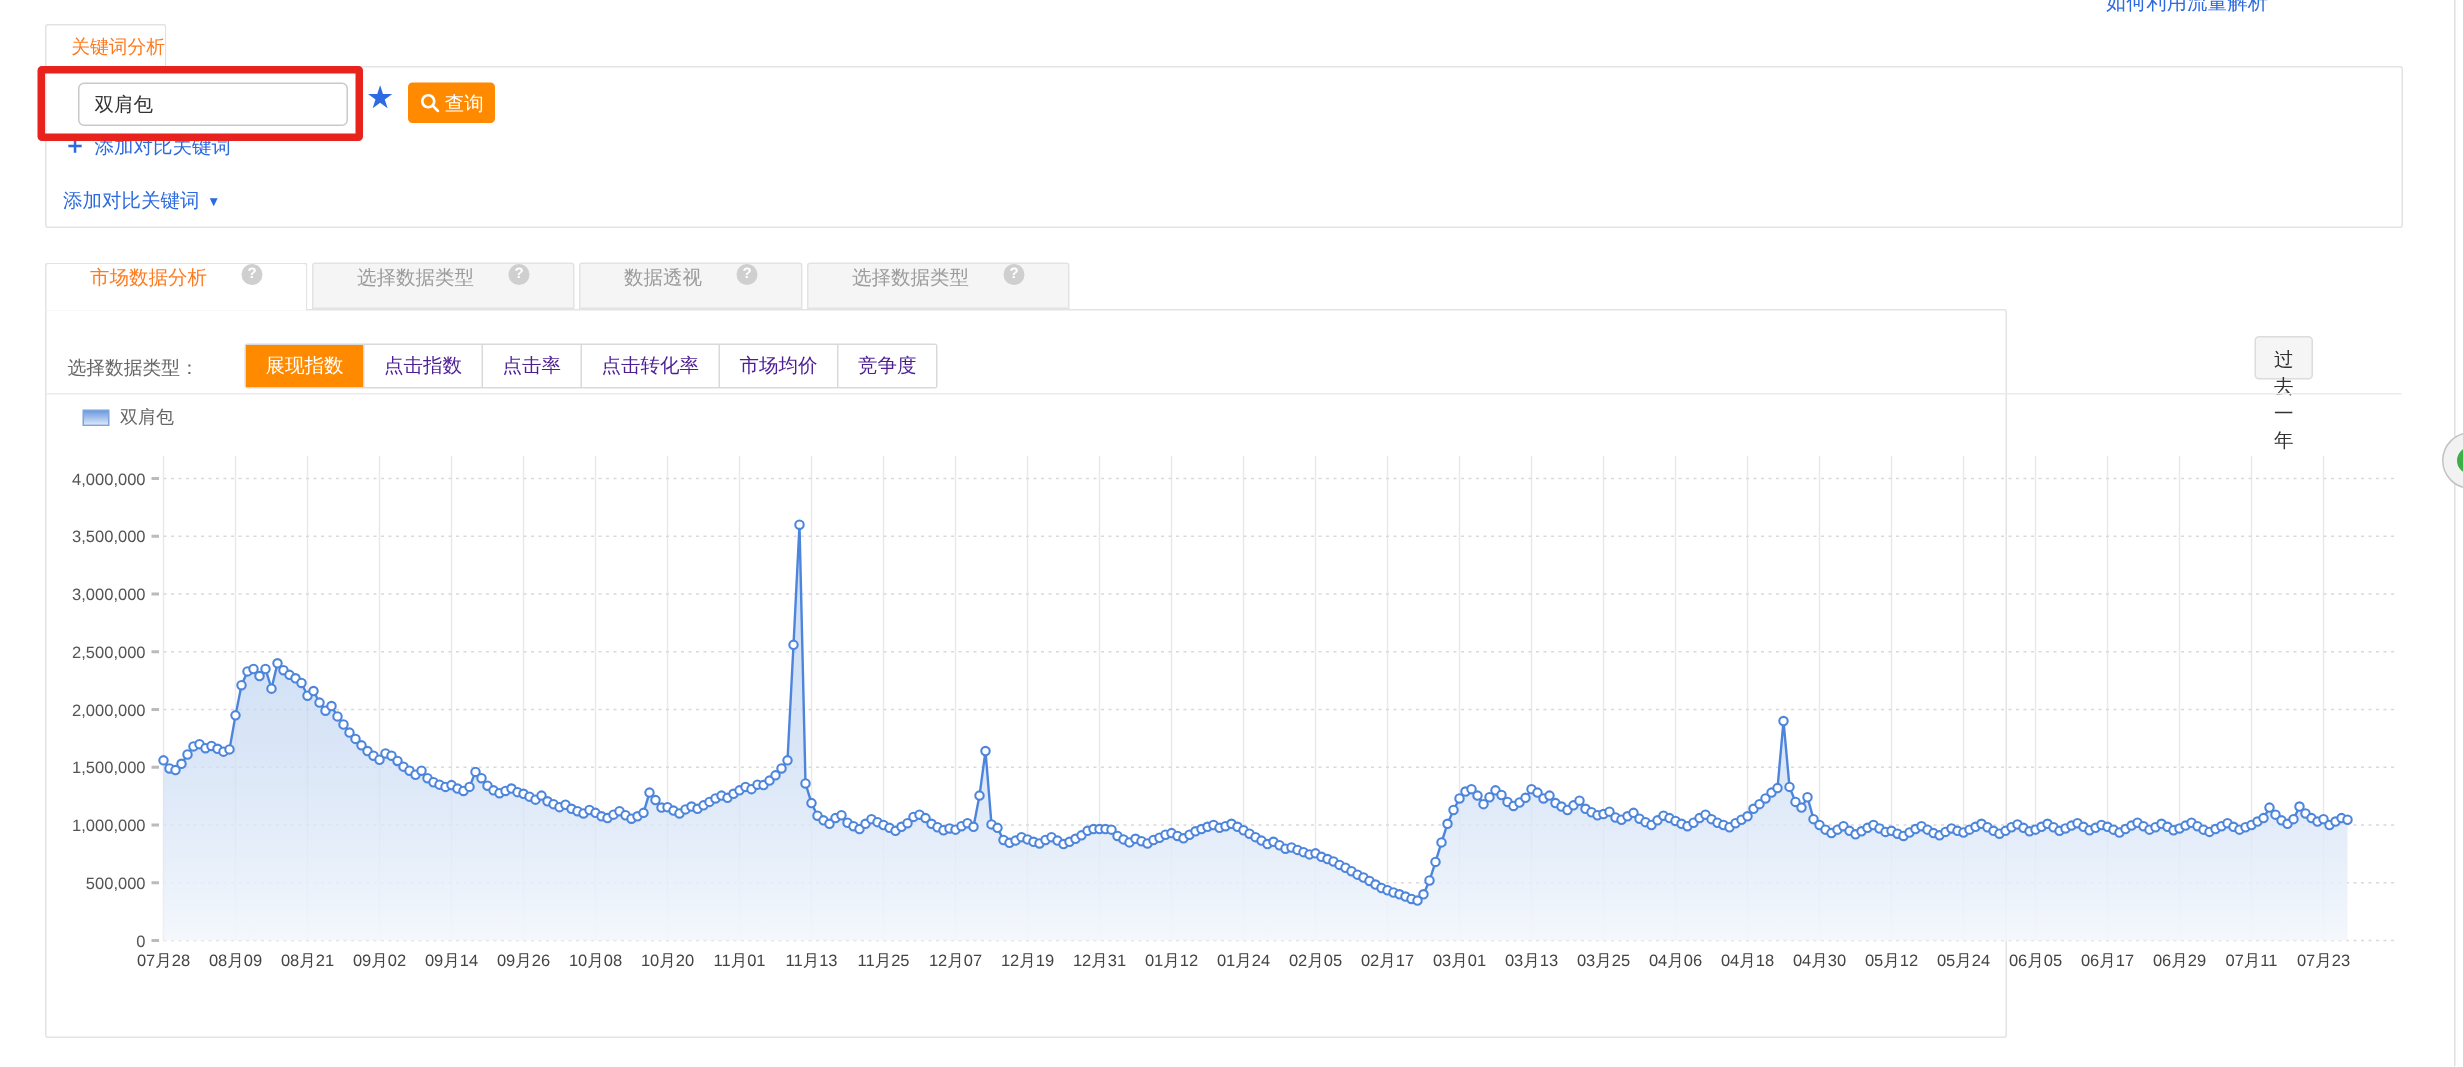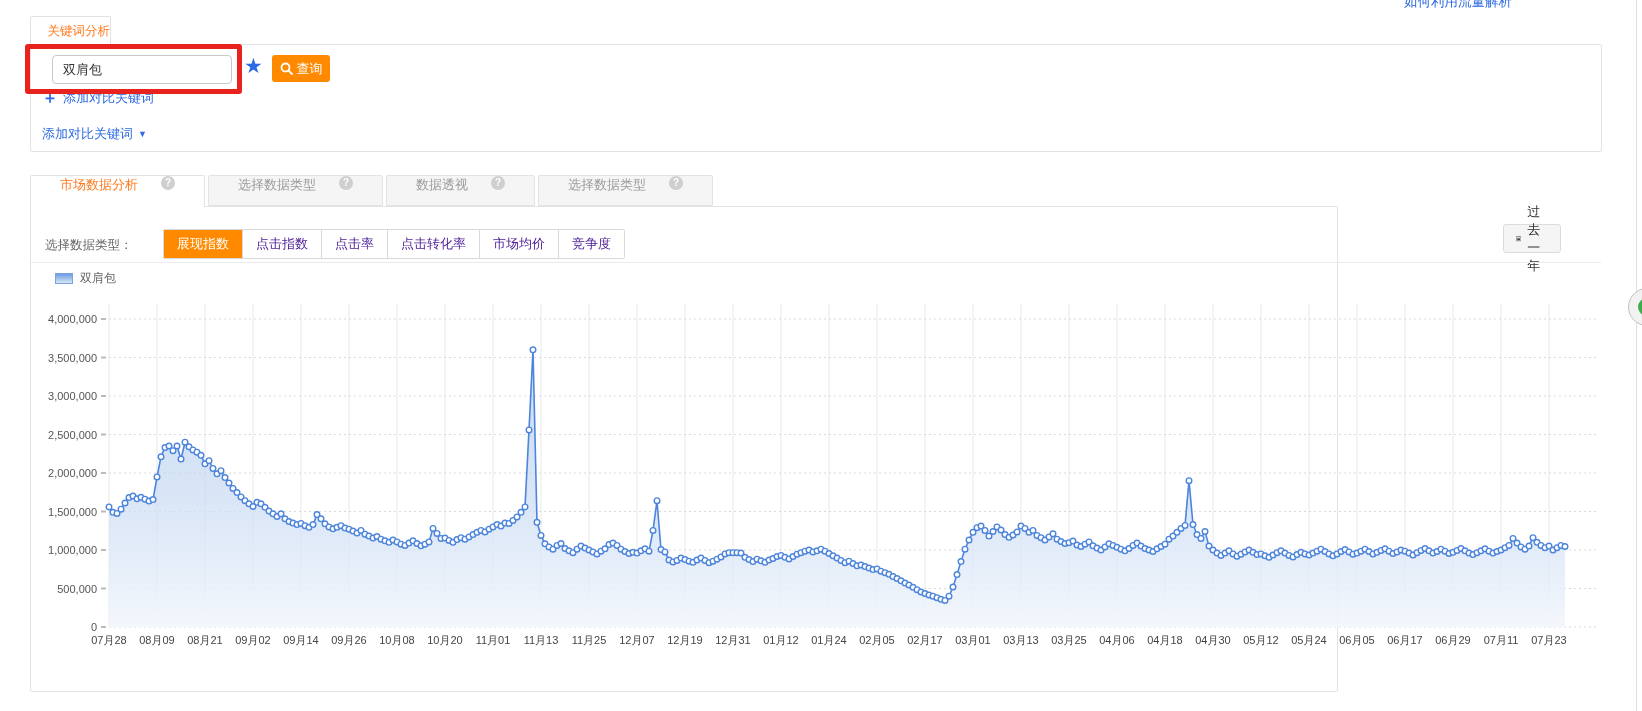--- a/index.html
+++ b/index.html
@@ -54,21 +54,21 @@
 
   
   .dt-label { left:14px; top:30px; font-size:12.5px; color:#666; }
   .seg { left:100px; top:22px; display:flex; border:1px solid #d9d9d9; border-radius:2px;margin-left:32px; }
   .seg-btn { height:28px; padding:0 13px; line-height:28px; font-size:13px; color:#4c1d95;
     background:#fff; cursor:pointer; border-left:1px solid #d9d9d9; }
   .seg-btn:first-child { border-left:none; }
   .seg-btn.active { background:#ff8a00; color:#fff; }
   .range-btn { left:1472px; top:17px; height:29px; padding:0 12px; background:#f5f5f5;
     border:1px solid #dcdcdc; border-radius:3px; display:flex; align-items:center; gap:6px;
-    font-size:13px; color:#333; cursor:pointer; }
+    font-size:13px; color:#333; cursor:pointer;flex-direction:column; }
   .divider { left:0; top:55px; width:1570px; height:1px; background:#ebebeb; }
 
   
   .legend { left:24px; top:63px; display:flex; align-items:center; gap:7px; }
   .legend .swatch { width:18px; height:11px; border:1px solid #7ba3dd;
     background:linear-gradient(#6f9be0,#d9e6f8); }
   .legend .lab { font-size:12px; color:#666; }
 
   .chart-svg { left:0; top:84px; }
 </style>

